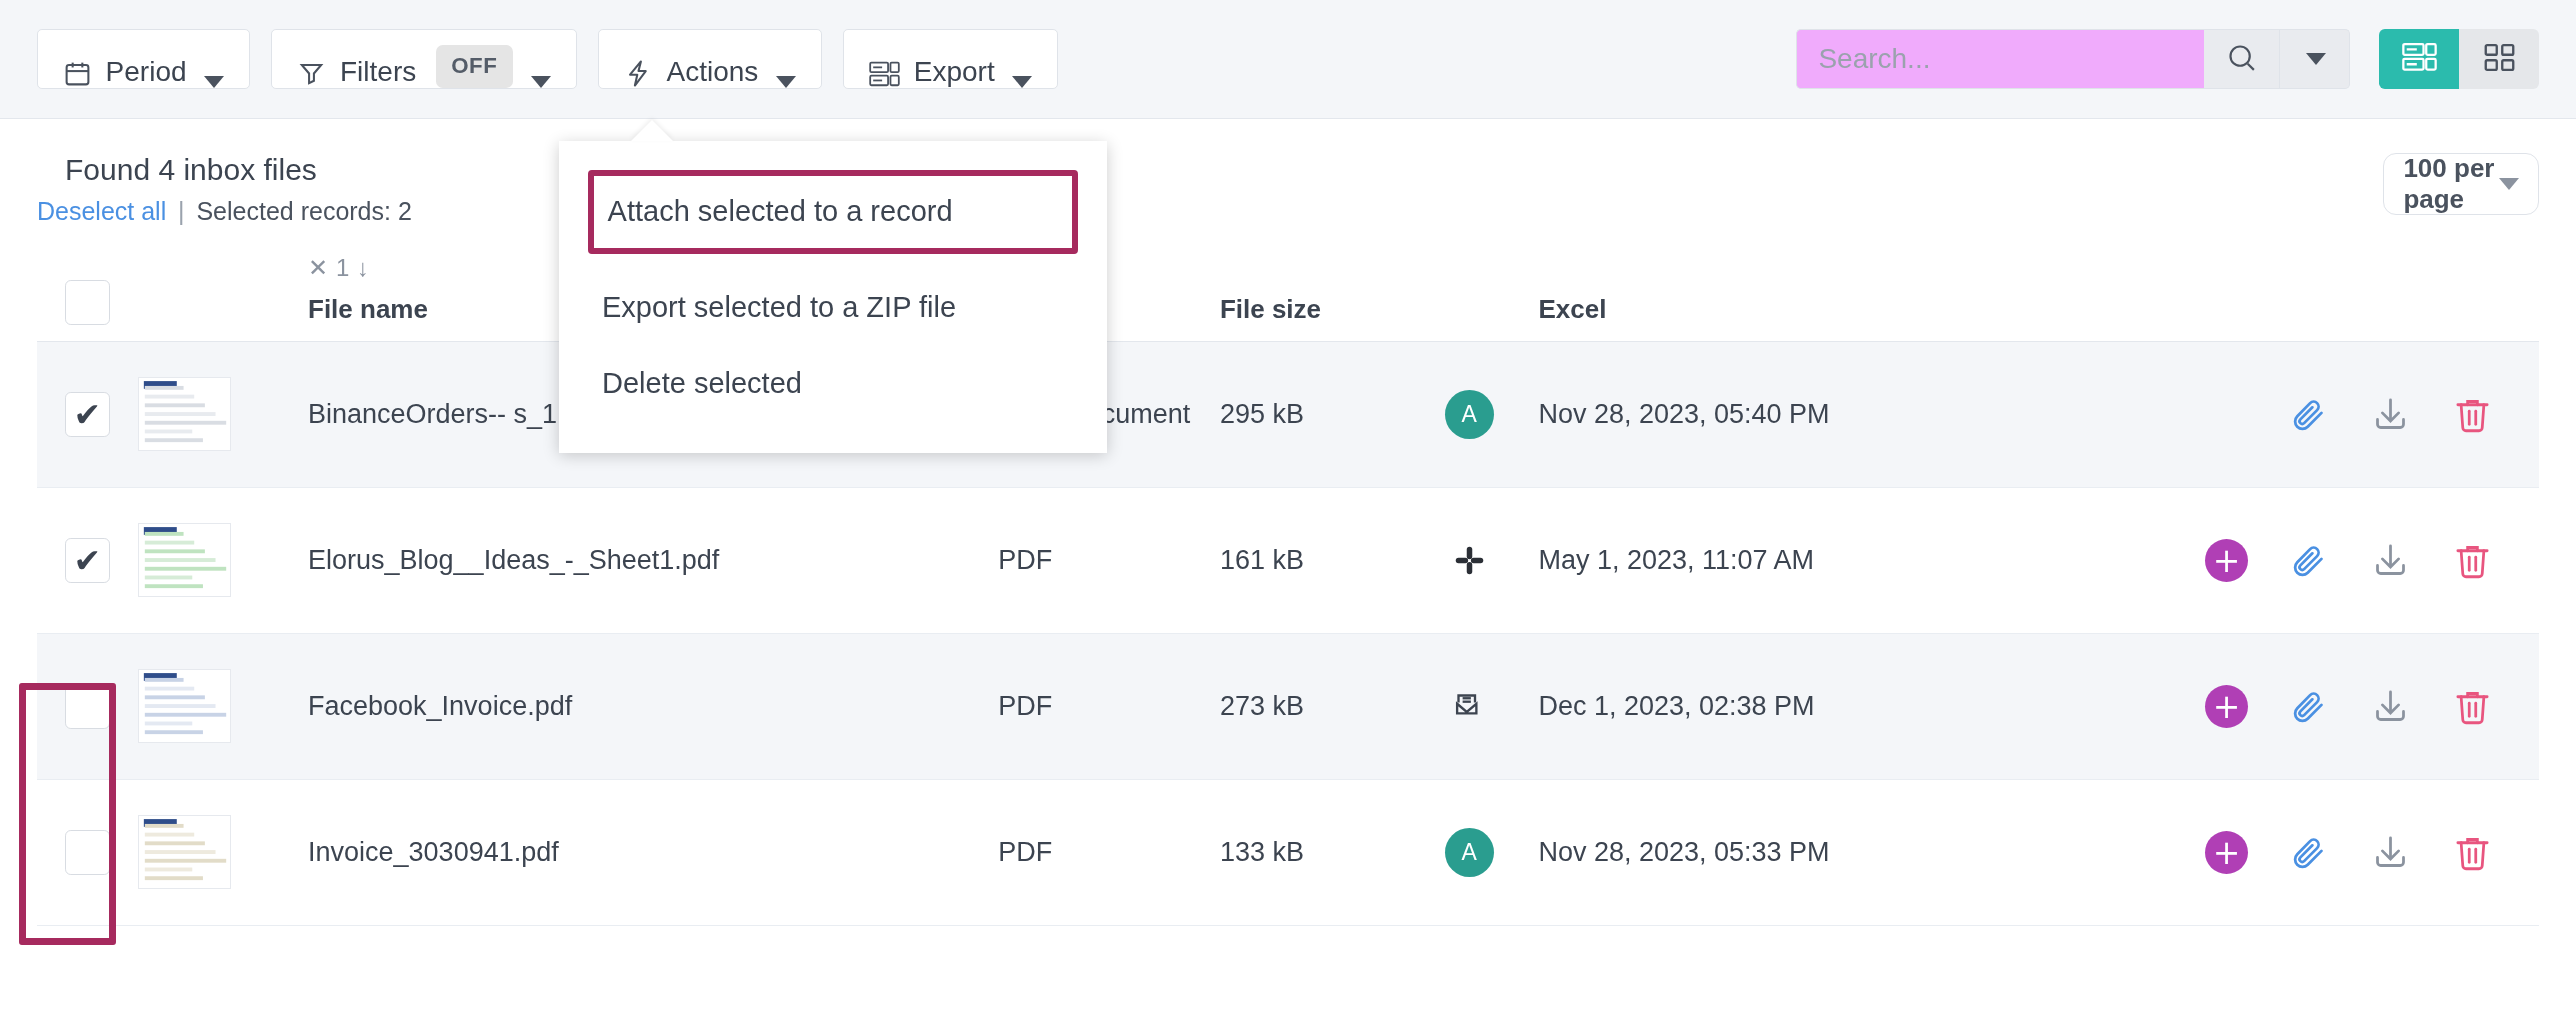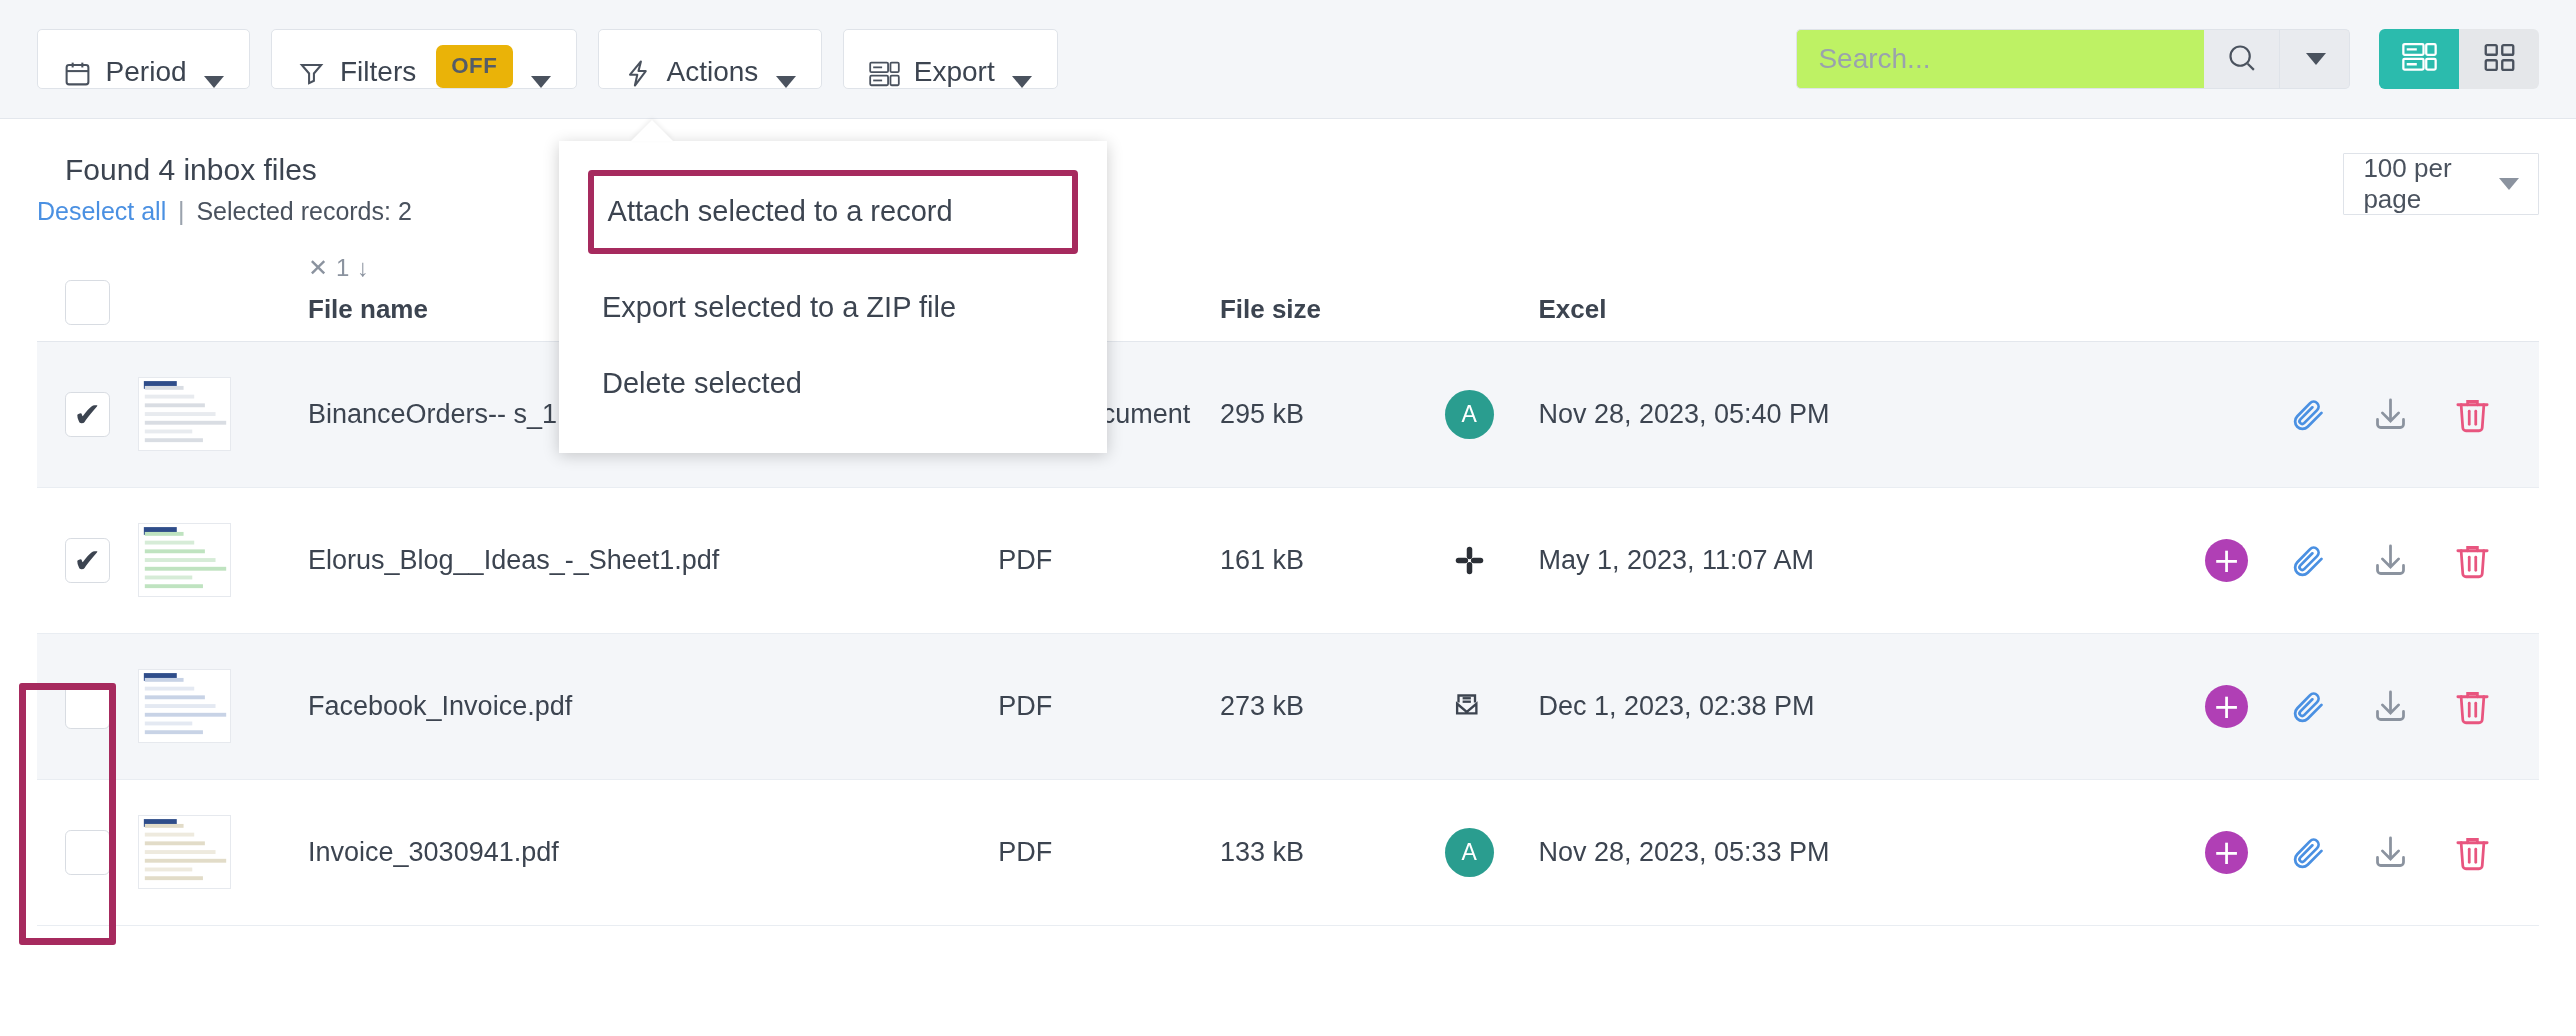--- a/index.html
+++ b/index.html
@@ -39,39 +39,39 @@
   }
   .tb-btn .ico { display: flex; align-items: center; }
   .caret {
     width: 0; height: 0;
     border-left: 10.7px solid transparent;
     border-right: 10.7px solid transparent;
     border-top: 12.6px solid #4a525e;
     margin-left: 3.9px;
   }
   .pill-off {
-    background: #eab308;
+    background: #e5e5e5;
     color: #545c68;
     font-size: 22.3px;
     font-weight: bold;
     letter-spacing: 0.6px;
     padding: 8.7px 15.5px;
     border-radius: 6.8px;
     margin-left: 5.8px;
   }
 
   
   .search-group { display: flex; align-items: center; }
   .search-input {
     width: 408px;
     height: 60px;
     border: 1px solid #dfe3e9;
     border-right: none;
     border-radius: 4.9px 0 0 4.9px;
-    background: #bef264;
+    background: #f0abfc;
     font-size: 28px;
     padding: 0 21.4px;
     color: #3c4450;
     font-family: "Liberation Sans", sans-serif;
     outline: none;
   }
   .search-input::placeholder { color: #9aa2ad; }
   .search-btn, .search-caret-btn {
     height: 60px;
     background: #e9ebef;
@@ -100,30 +100,31 @@
     padding: 32px 37px 0 37px;
     height: 107px;
   }
   .found-title { font-size: 30px; color: #3c4450; line-height: 1.25; margin-left: 28px; }
   .found-sub { font-size: 25px; color: #4a525e; margin-top: 8.7px; }
   .found-sub .link { color: #4a90e2; cursor: pointer; }
   .found-sub .sep { color: #9aa2ad; margin: 0 4.9px; }
 
   .perpage {
     margin-left: auto;
-    width: 196px; height: 62px;
+    width: 156px; height: 62px;
     border: 1px solid #dfe3e9;
-    border-radius: 1px;
+    border-radius: 13px;
     background: #ffffff;
     display: flex; align-items: center;
     padding: 0 19.4px;
     font-size: 26px;
     color: #4a525e;
     cursor: pointer;
     margin-top: 1.9px;
+    font-weight: bold;
   }
   .perpage .caret { margin-left: auto; border-top-color: #8b939f; }
 
   
   table { width: 100%; border-collapse: collapse; table-layout: fixed; }
 
   .c-chk   { width: 76px; }
   .c-thumb { width: 115px; }
   .c-name  { width: 520px; }
   .c-type  { width: 167px; }

